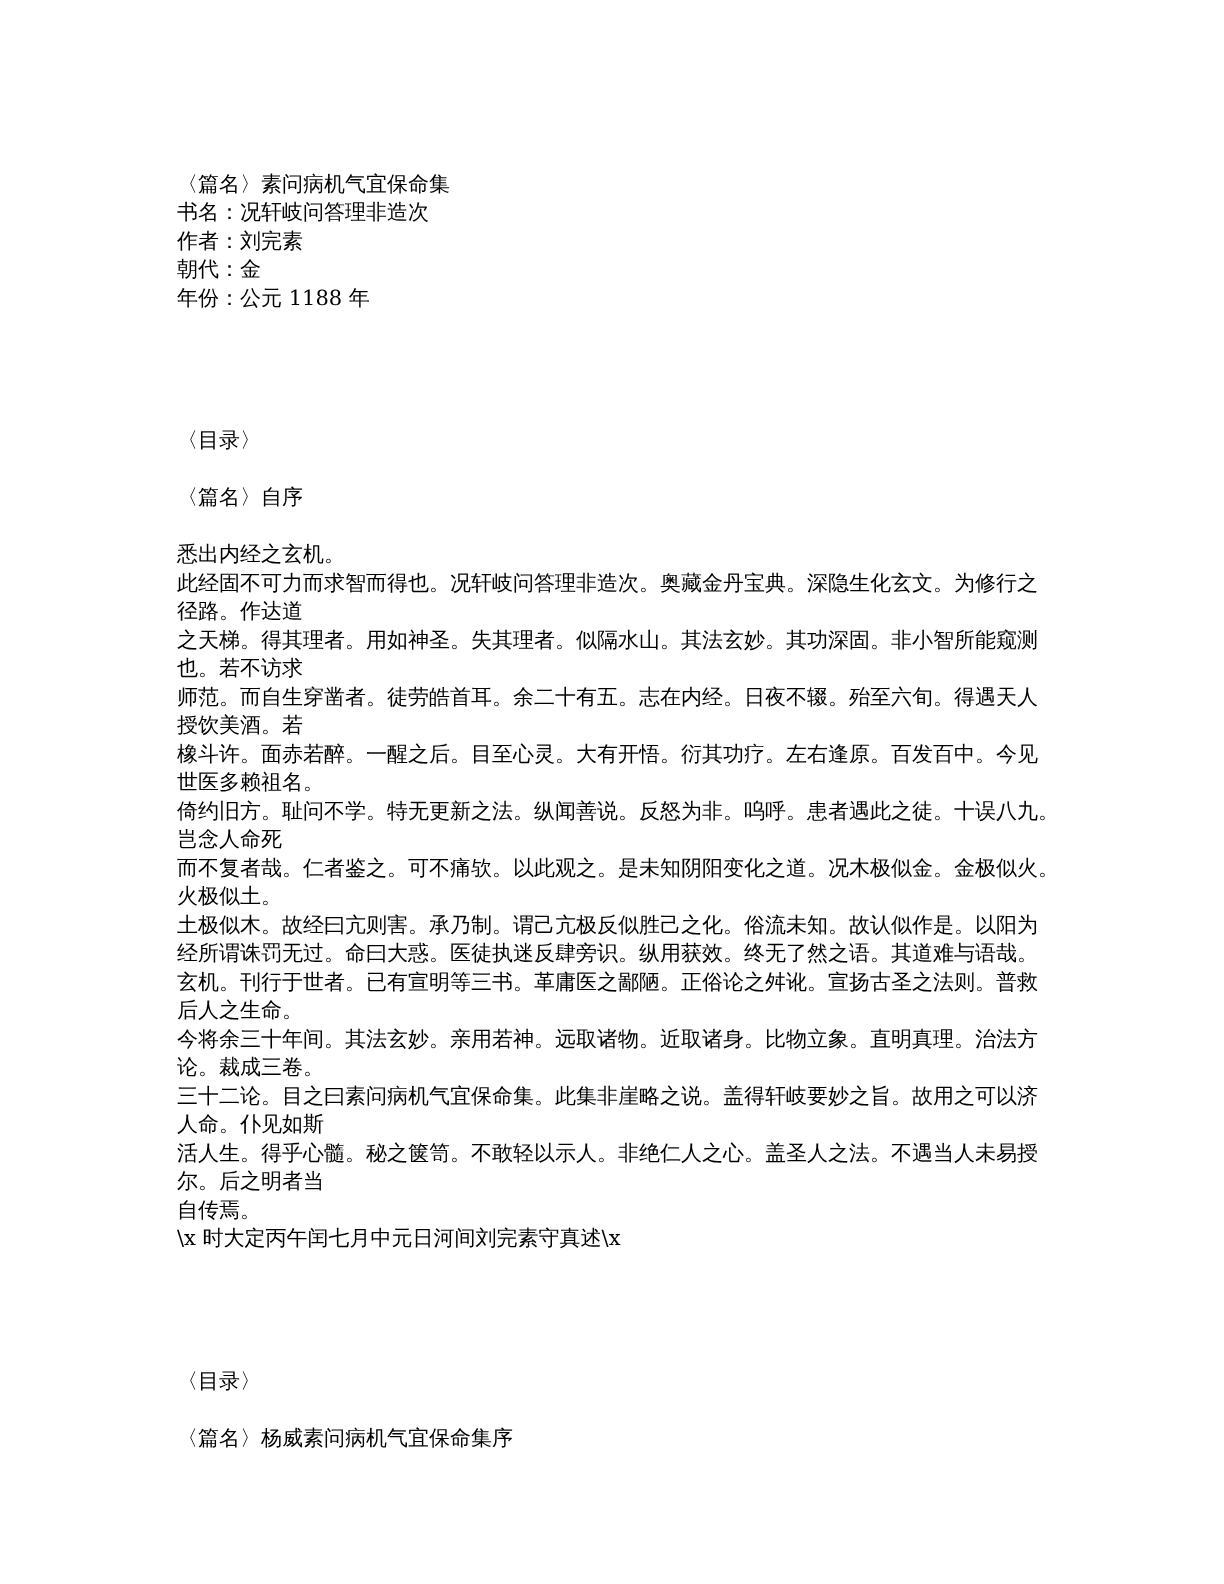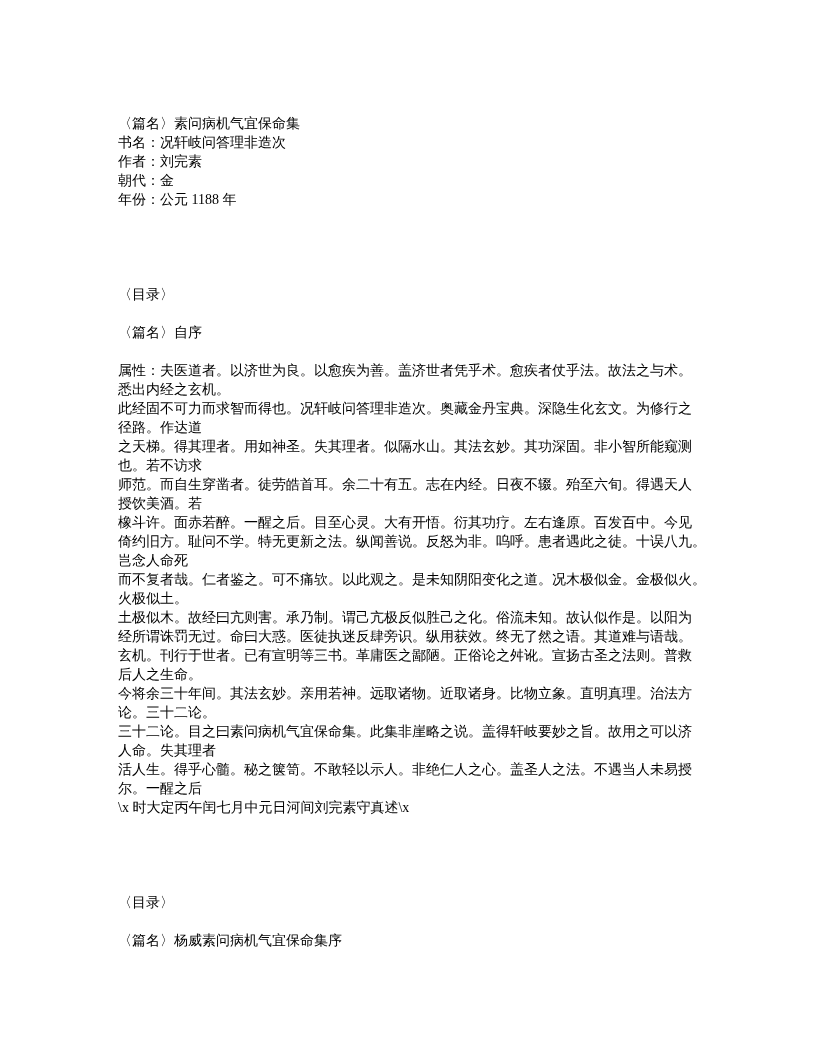--- a/index.html
+++ b/index.html
@@ -23,21 +23,21 @@
     font-size: 14px;
     line-height: 19px;
   }
   .line {
     display: block;
     white-space: nowrap;
     height: 19px;
   }
   .gap-lg { height: 57px; }
   .gap-md { height: 19px; }
-  .section { display: block; font-family: Liberation Serif, serif; }
+  .section { display: block; }
 </style>
 </head>
 <body>
 
 <div class="page">
 
   <div class="section">
     <span class="line">〈篇名〉素问病机气宜保命集</span>
     <span class="line">书名：况轩岐问答理非造次</span>
     <span class="line">作者：刘完素</span>
@@ -48,43 +48,44 @@
   <div class="gap-lg"></div>
   <div class="gap-md"></div>
 
   <div class="section">
     <span class="line">〈目录〉</span>
     <div class="gap-md"></div>
     <span class="line">〈篇名〉自序</span>
     <div class="gap-md"></div>
 
     <div>
-      <span class="line">属性：夫医道者。以济世为良。以愈疾为善。盖济世者凭乎术。愈疾者仗乎法。故法之与术。</span>
       <span class="line">悉出内经之玄机。</span>
       <span class="line">此经固不可力而求智而得也。况轩岐问答理非造次。奥藏金丹宝典。深隐生化玄文。为修行之</span>
       <span class="line">径路。作达道</span>
       <span class="line">之天梯。得其理者。用如神圣。失其理者。似隔水山。其法玄妙。其功深固。非小智所能窥测</span>
       <span class="line">也。若不访求</span>
       <span class="line">师范。而自生穿凿者。徒劳皓首耳。余二十有五。志在内经。日夜不辍。殆至六旬。得遇天人</span>
       <span class="line">授饮美酒。若</span>
       <span class="line">橡斗许。面赤若醉。一醒之后。目至心灵。大有开悟。衍其功疗。左右逢原。百发百中。今见</span>
+      <span class="line">世医多赖祖名。</span>
       <span class="line">倚约旧方。耻问不学。特无更新之法。纵闻善说。反怒为非。呜呼。患者遇此之徒。十误八九。</span>
       <span class="line">岂念人命死</span>
       <span class="line">而不复者哉。仁者鉴之。可不痛欤。以此观之。是未知阴阳变化之道。况木极似金。金极似火。</span>
       <span class="line">火极似土。</span>
       <span class="line">土极似木。故经曰亢则害。承乃制。谓己亢极反似胜己之化。俗流未知。故认似作是。以阳为</span>
       <span class="line">经所谓诛罚无过。命曰大惑。医徒执迷反肆旁识。纵用获效。终无了然之语。其道难与语哉。</span>
       <span class="line">玄机。刊行于世者。已有宣明等三书。革庸医之鄙陋。正俗论之舛讹。宣扬古圣之法则。普救</span>
       <span class="line">后人之生命。</span>
       <span class="line">今将余三十年间。其法玄妙。亲用若神。远取诸物。近取诸身。比物立象。直明真理。治法方</span>
-      <span class="line">论。三十二论。</span>
+      <span class="line">论。裁成三卷。</span>
       <span class="line">三十二论。目之曰素问病机气宜保命集。此集非崖略之说。盖得轩岐要妙之旨。故用之可以济</span>
-      <span class="line">人命。失其理者</span>
+      <span class="line">人命。仆见如斯</span>
       <span class="line">活人生。得乎心髓。秘之箧笥。不敢轻以示人。非绝仁人之心。盖圣人之法。不遇当人未易授</span>
-      <span class="line">尔。一醒之后</span>
+      <span class="line">尔。后之明者当</span>
+      <span class="line">自传焉。</span>
       <span class="line">\x 时大定丙午闰七月中元日河间刘完素守真述\x</span>
     </div>
   </div>
 
   <div class="gap-lg"></div>
   <div class="gap-md"></div>
 
   <div class="section">
     <span class="line">〈目录〉</span>
     <div class="gap-md"></div>

